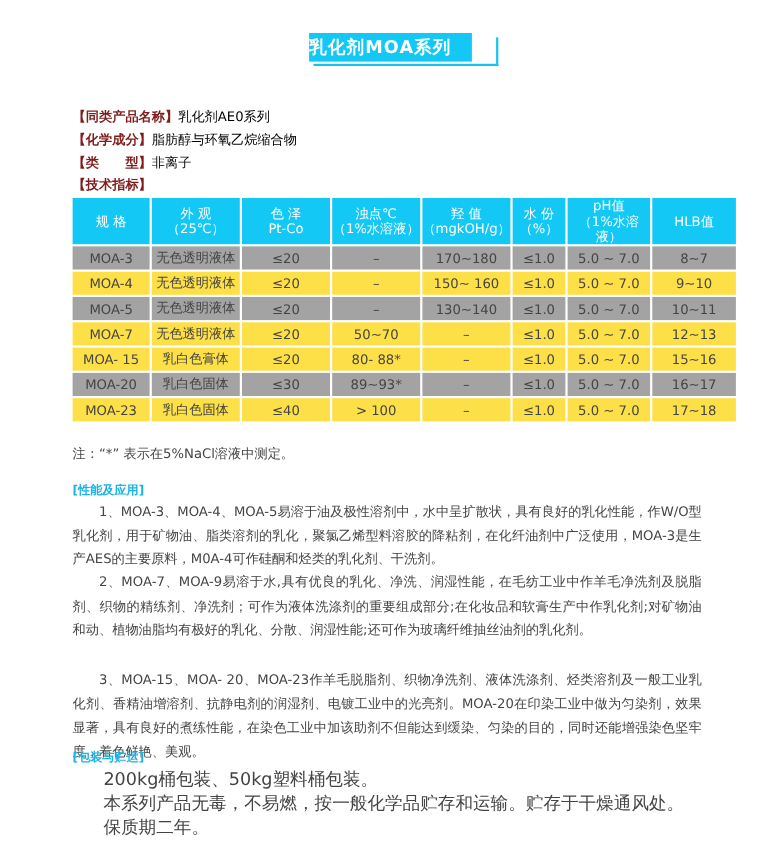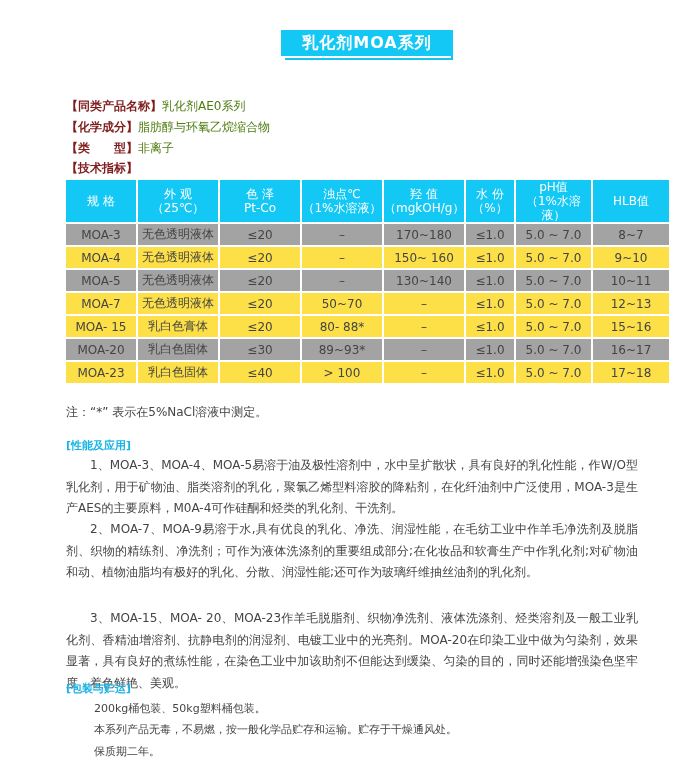--- a/index.html
+++ b/index.html
@@ -8,48 +8,48 @@
     font-family: "DejaVu Sans", "Liberation Sans", sans-serif;
     color: #444444;
   }
   .title-wrap { position: absolute; left: 281px; top: 30px; width: 168px; height: 26px; }
   .title-shadow {
     position: absolute; left: 4px; top: 4px; width: 168px; height: 26px;
     border-right: 2px solid #14c4f0; border-bottom: 2px solid #14c4f0;
     box-sizing: border-box;
   }
   .title-box {
-    position: absolute; left: 0; top: 0; width: 172px; height: 26px;
+    position: absolute; left: 0; top: 0; width: 148px; height: 26px;
     background: #14c8f5; color: #ffffff; font-weight: bold; font-size: 16px;
-    line-height: 26px; text-align: center; letter-spacing: 1px;
+    line-height: 26px; text-align: left; letter-spacing: 1px;
   }
   .info { position: absolute; left: 66px; font-size: 12px; line-height: 16px; white-space: nowrap; }
   .info .lbl { color: #7f1d1d; font-weight: bold; }
-  .info .val { color: #4d7c0f; }
+  .info .val { color: #000000; }
   table.spec {
     position: absolute; left: 66px; top: 180px; width: 569px;
     border-collapse: separate; border-spacing: 2px; margin: -2px;
     font-size: 12px; table-layout: fixed;
   }
   table.spec th {
     background: #14c8f5; color: #ffffff; font-weight: normal; height: 32px;
     line-height: 14px; padding: 0; text-align: center; font-size: 12px;
   }
   table.spec td {
     height: 21px; padding: 0; text-align: center; color: #444; white-space: nowrap;
   }
   table.spec tr.odd td { background: #a3a3a3; }
   table.spec tr.even td { background: #fde047; }
   .note { position: absolute; left: 66px; top: 404px; font-size: 12px; color: #444; }
   .sect { position: absolute; left: 66px; font-size: 11px; font-weight: bold; color: #19b4e6; }
   .para {
     position: absolute; left: 66px; width: 572px; font-size: 12px; line-height: 21.5px;
     color: #444; text-indent: 24px; text-align: justify;
   }
-  .pack { position: absolute; left: 94px; font-size: 11px; line-height: 21.5px; color: #444; white-space: nowrap; }
+  .pack { position: absolute; left: 94px; font-size: 16px; line-height: 21.5px; color: #444; white-space: nowrap; }
 </style>
 </head>
 <body>
 
 <div class="title-wrap">
   <div class="title-shadow"></div>
   <div class="title-box">乳化剂MOA系列</div>
 </div>
 
 <div class="info" style="top:98px;">

